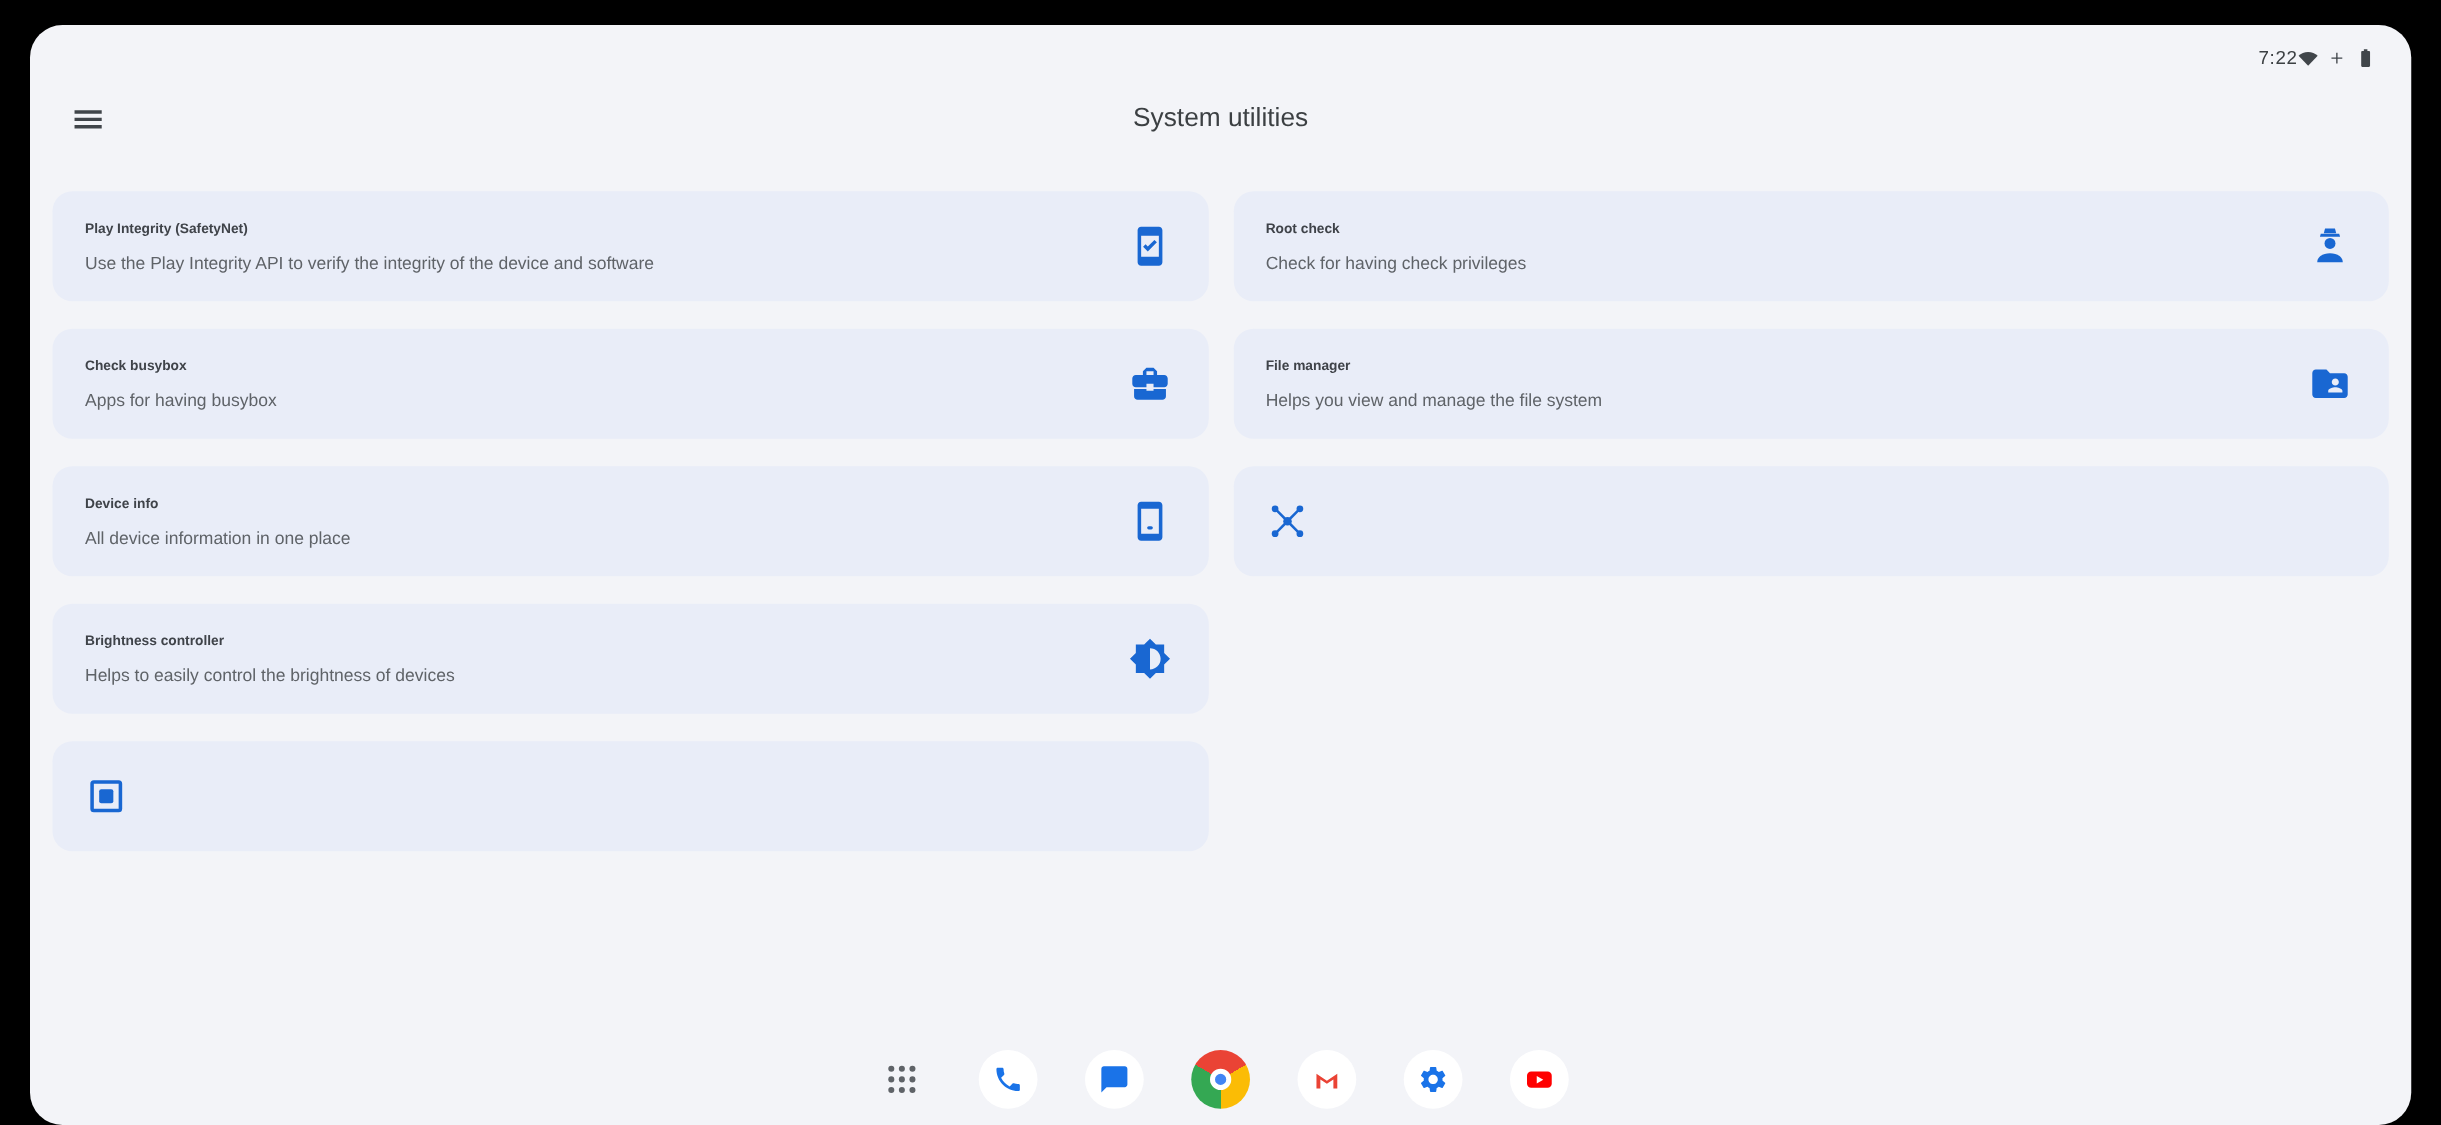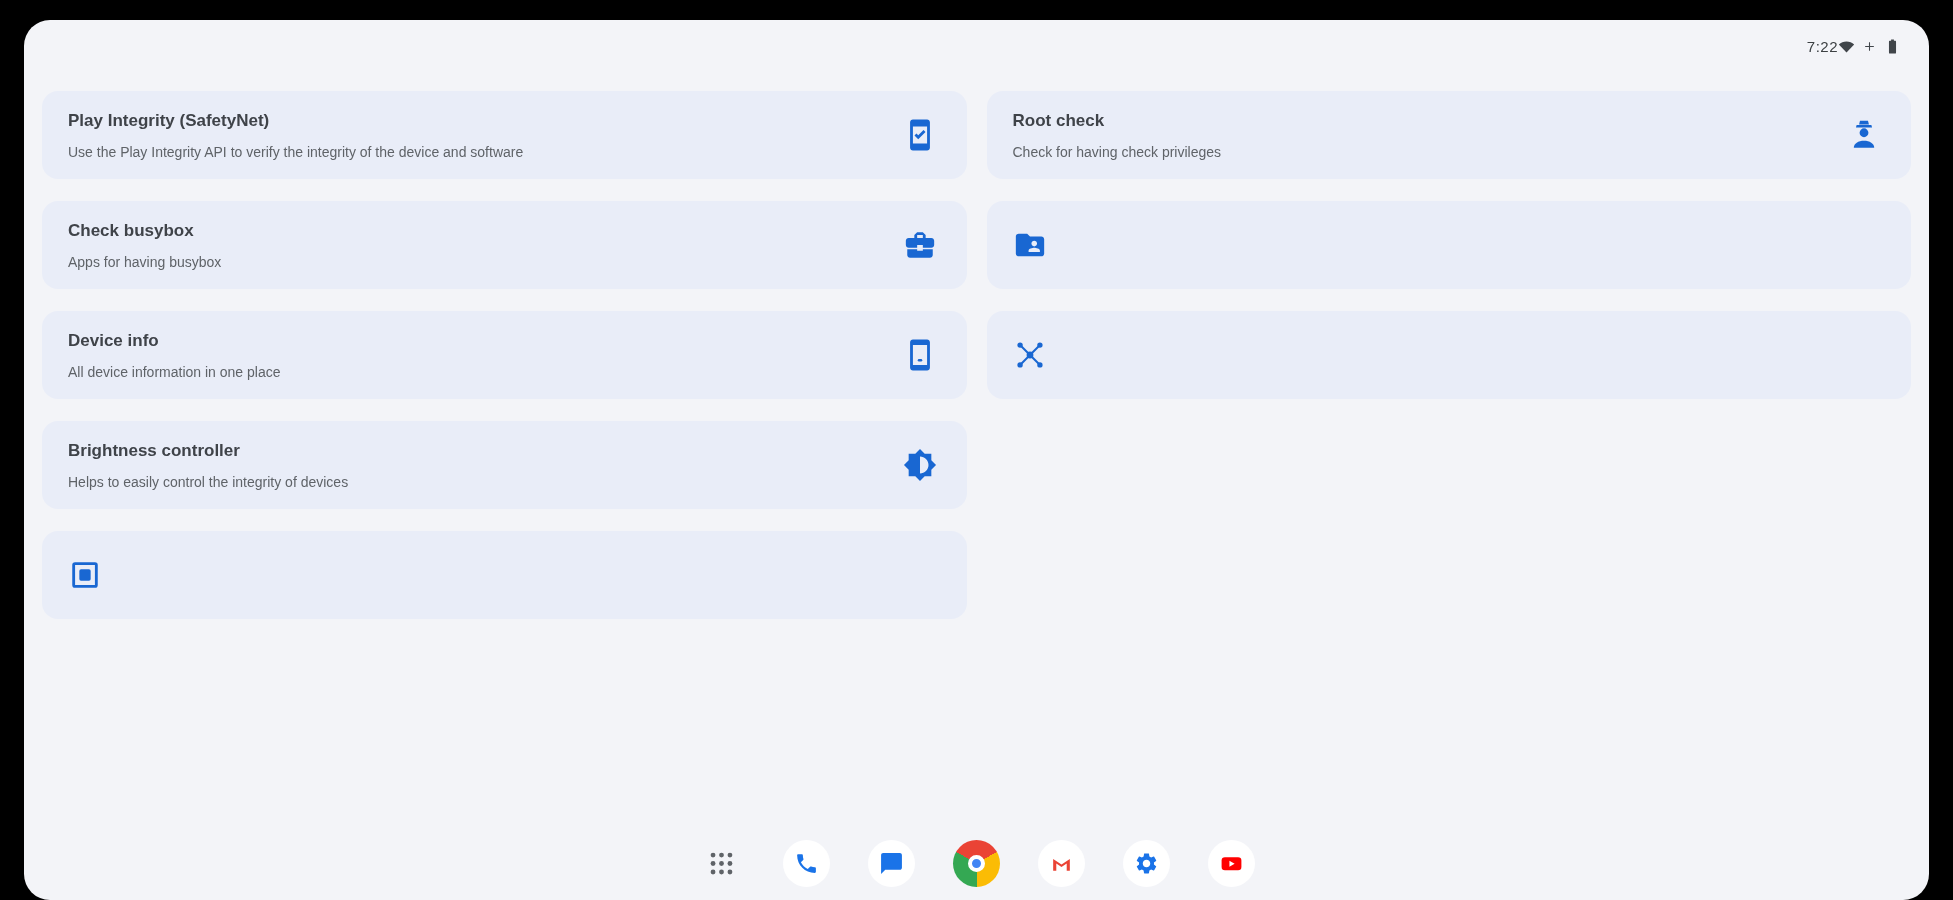--- a/index.html
+++ b/index.html
@@ -73,21 +73,21 @@
   .card{
     background:var(--card-bg);
     border-radius:16px;
     display:flex;
     align-items:center;
     justify-content:space-between;
     padding:0 30px 0 26px;
     cursor:pointer;
   }
   .card-title{
-    font-size:17px;
+    font-size:11px;
     font-weight:700;
     color:var(--title-c);
   }
   .card-desc{
     font-size:14px;
     color:var(--desc-c);
     margin-top:13px;
   }
   .card-icon{display:flex;color:var(--accent);}
   .card-icon svg{width:34px;height:34px;display:block;}
@@ -141,20 +141,28 @@
           </svg>
       </span>
       <span>
         <svg width="17" height="17" viewBox="0 0 24 24" fill="#40454a">
             <path d="M15.67 4H14V2h-4v2H8.33C7.6 4 7 4.6 7 5.33v15.33C7 21.4 7.6 22 8.33 22h7.33c.74 0 1.34-.6 1.34-1.33V5.33C17 4.6 16.4 4 15.67 4z"></path>
           </svg>
       </span>
     </span>
   </div>
 
+  <div class="appbar">
+    <span class="menu-btn">
+      <svg viewBox="0 0 24 24">
+          <path d="M3 6h18v2.2H3zM3 10.9h18v2.2H3zM3 15.8h18V18H3z"></path>
+        </svg>
+    </span>
+    <span class="app-title">System utilities</span>
+  </div>
 
   <div class="cards-grid">
     <div class="card">
       <div class="card-text">
         <div class="card-title">Play Integrity (SafetyNet)</div>
         <div class="card-desc">Use the Play Integrity API to verify the integrity of the device and software</div>
       </div>
       <span class="card-icon">
           <svg viewBox="0 0 24 24" fill="currentColor">
             <path d="M17 1H7c-1.1 0-2 .9-2 2v18c0 1.1.9 2 2 2h10c1.1 0 2-.9 2-2V3c0-1.1-.9-2-2-2zm0 17H7V6h10v12zm-6.25-3.05L8.1 12.3l1.4-1.4 1.25 1.25 3.75-3.75 1.4 1.4-5.15 5.15z"></path>
@@ -183,21 +191,21 @@
           <svg viewBox="0 0 24 24" fill="currentColor">
             <path d="M17 1.01 7 1c-1.1 0-2 .9-2 2v18c0 1.1.9 2 2 2h10c1.1 0 2-.9 2-2V3c0-1.1-.9-1.99-2-1.99zM17 19H7V5h10v14z"></path>
             <rect x="10.4" y="14.8" width="3.2" height="1.8" rx="0.9"></rect>
           </svg>
         </span>
     </div>
 
     <div class="card">
       <div class="card-text">
         <div class="card-title">Brightness controller</div>
-        <div class="card-desc">Helps to easily control the integrity of devices</div>
+        <div class="card-desc">Helps to easily control the brightness of devices</div>
       </div>
       <span class="card-icon">
           <svg viewBox="0 0 24 24" fill="currentColor">
             <path d="M20 15.31 23.31 12 20 8.69V4h-4.69L12 .69 8.69 4H4v4.69L.69 12 4 15.31V20h4.69L12 23.31 15.31 20H20v-4.69zM12 18V6c3.31 0 6 2.69 6 6s-2.69 6-6 6z"></path>
           </svg>
         </span>
     </div>
 
     <div class="card">
       <span class="card-icon">
@@ -217,20 +225,24 @@
           <svg viewBox="0 0 24 24" fill="currentColor">
             <path d="M9.2 2h5.6l.7 2.6H8.5z"></path>
             <path d="M6.8 5h10.4l.5 1.7H6.3z"></path>
             <circle cx="12" cy="10.4" r="3.1"></circle>
             <path d="M4.8 21c0-3.1 3.2-5 7.2-5s7.2 1.9 7.2 5z"></path>
           </svg>
         </span>
     </div>
 
     <div class="card">
+      <div class="card-text">
+        <div class="card-title">File manager</div>
+        <div class="card-desc">Helps you view and manage the file system</div>
+      </div>
       <span class="card-icon">
           <svg viewBox="0 0 24 24" fill="currentColor">
             <path d="M20 6h-8l-2-2H4c-1.1 0-2 .9-2 2v12c0 1.1.9 2 2 2h16c1.1 0 2-.9 2-2V8c0-1.1-.9-2-2-2zm-5 3c1.1 0 2 .9 2 2s-.9 2-2 2-2-.9-2-2 .9-2 2-2zm4 8h-8v-1c0-1.33 2.67-2 4-2s4 .67 4 2v1z"></path>
           </svg>
         </span>
     </div>
 
 
     <div class="card">
       <span class="card-icon">

